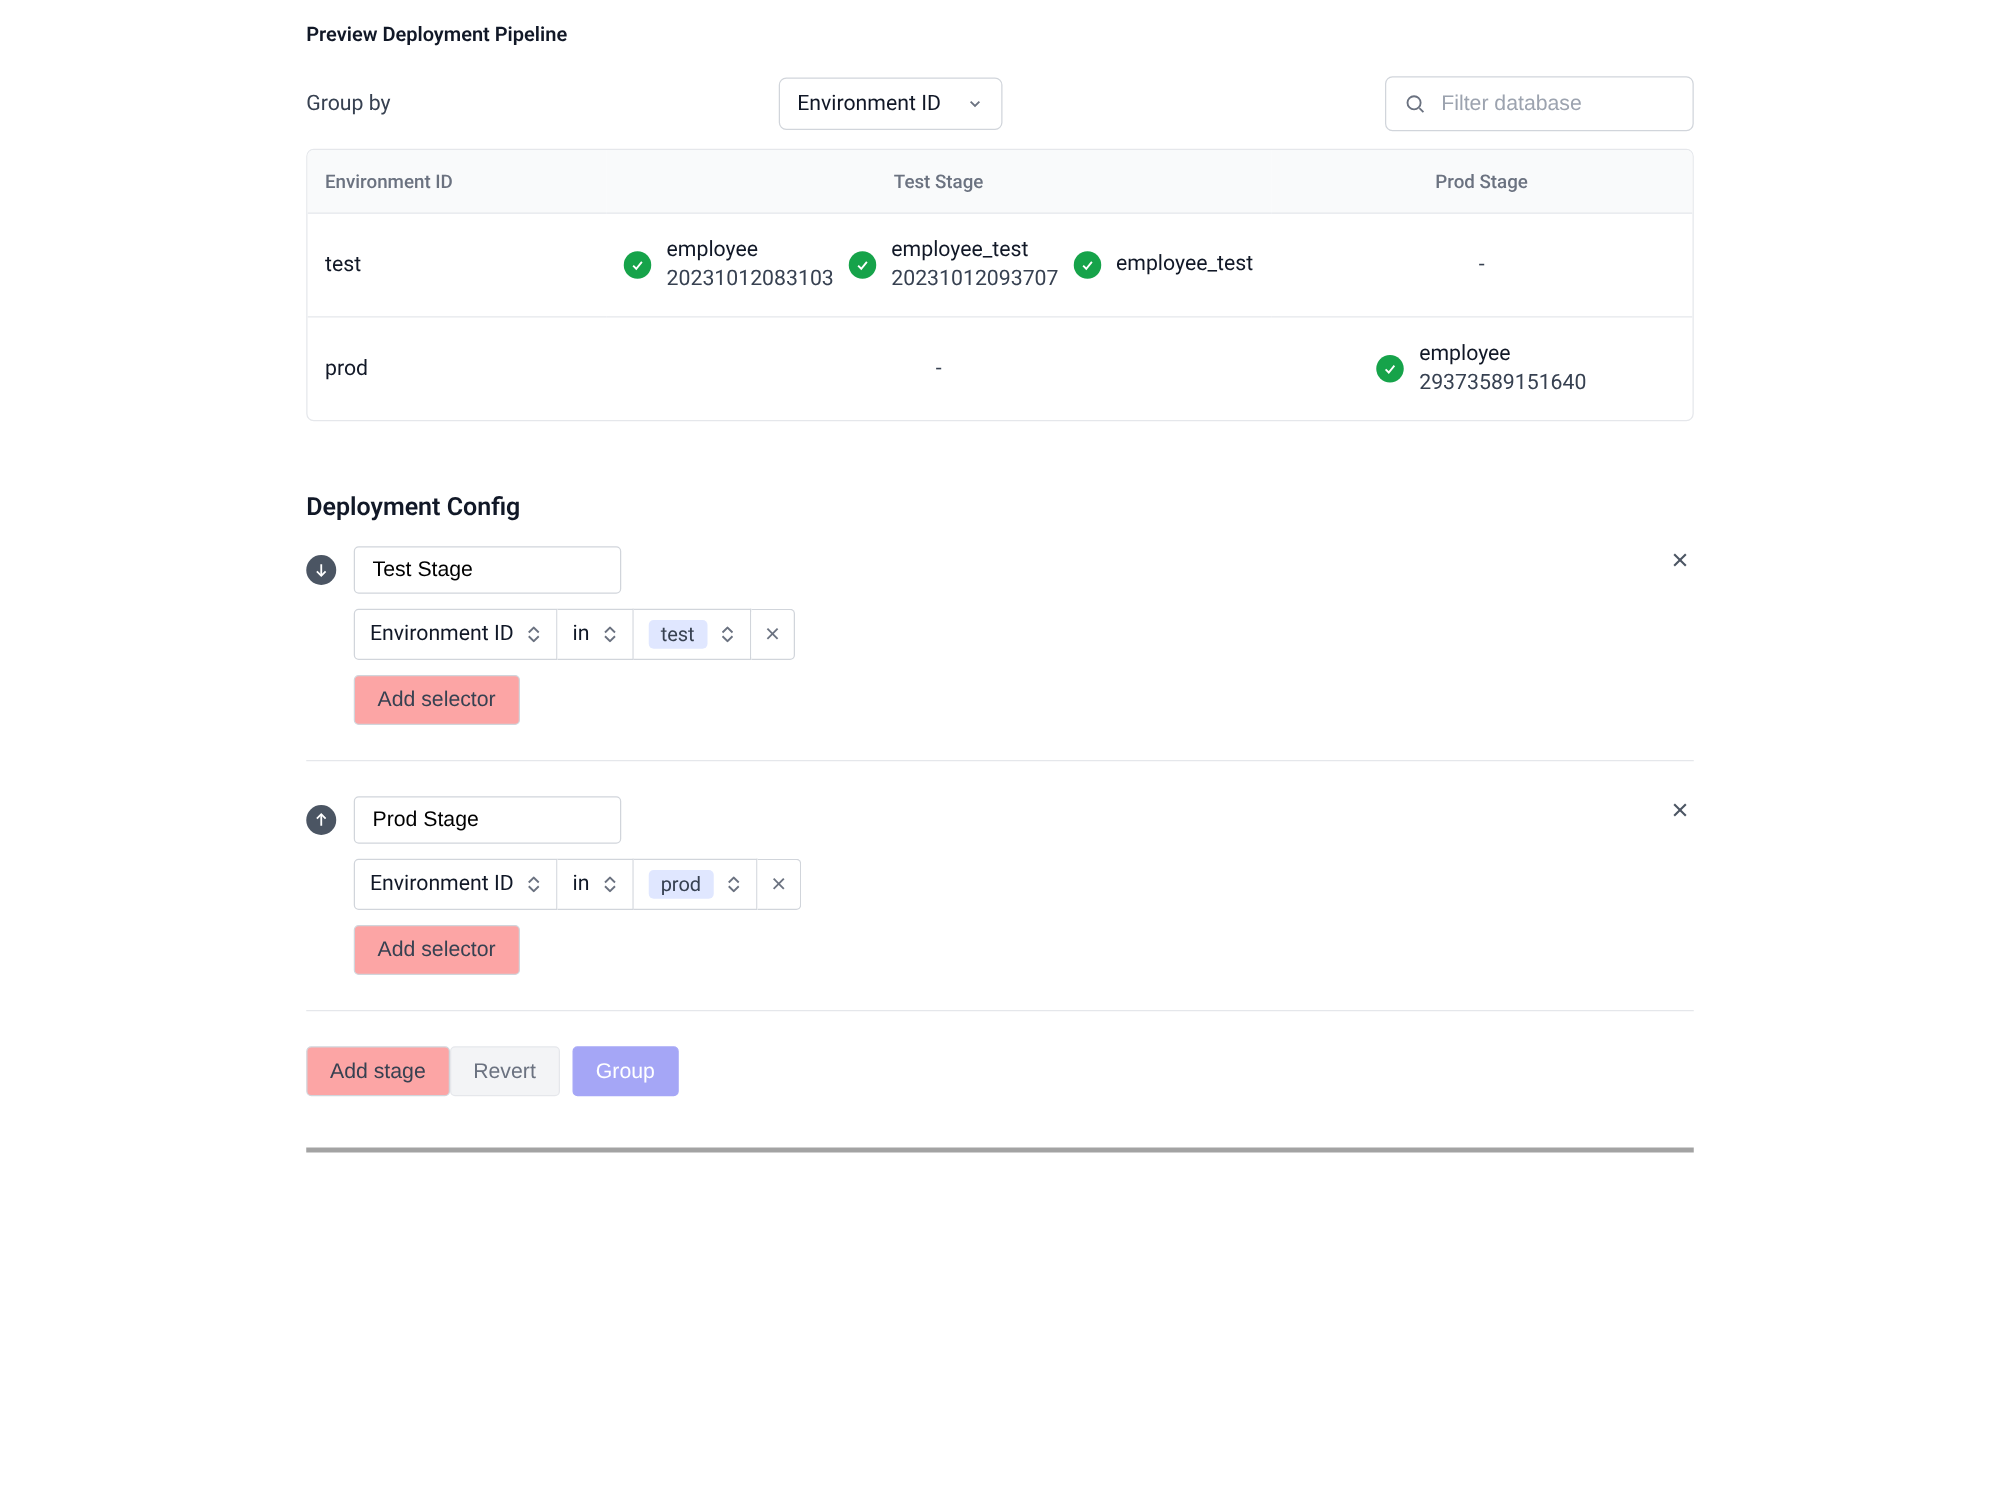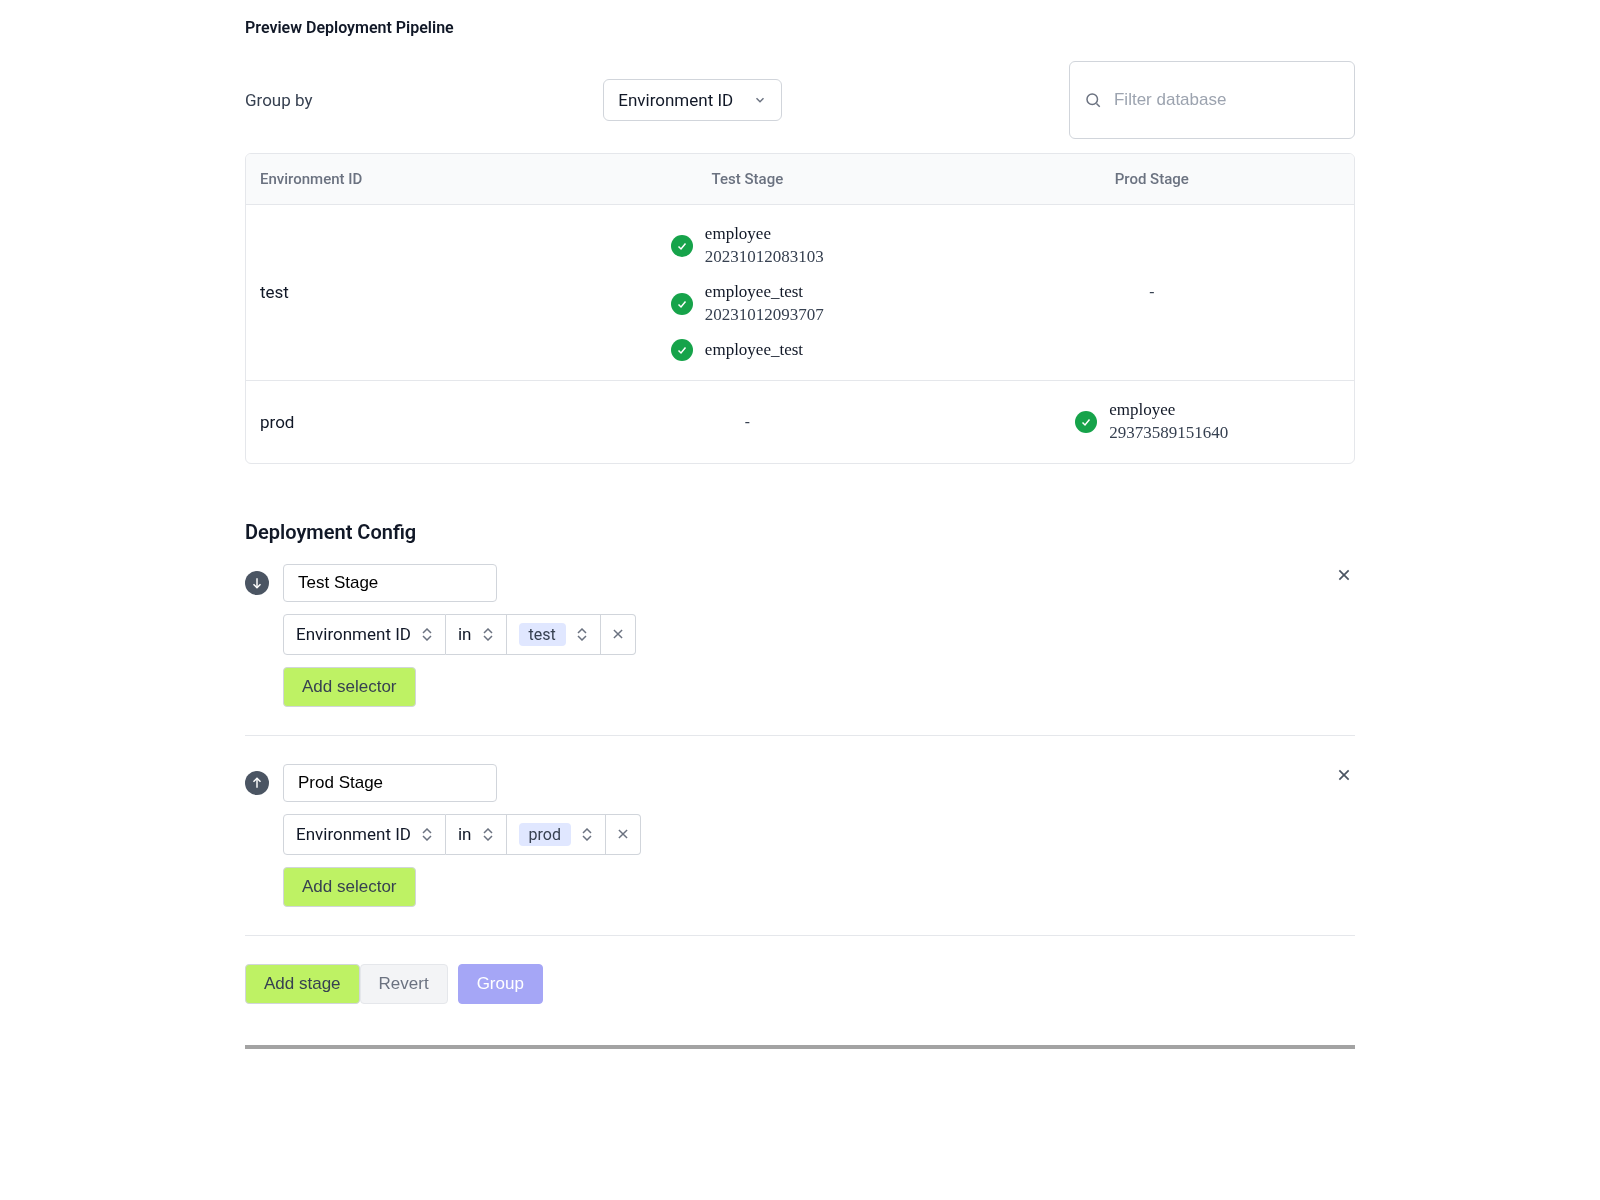--- a/index.html
+++ b/index.html
@@ -52,22 +52,22 @@
   .chevron-down {
     width: 14px; height: 14px;
     display: inline-flex; align-items: center; justify-content: center;
   }
   .search-box {
     display: flex;
     align-items: center;
     gap: 10px;
     border: 1px solid #d1d5db;
     border-radius: 6px;
-    padding: 27px 14px;
-    width: 286px;
+    padding: 10px 14px;
+    width: 247px;
     background: #fff;
   }
   .search-box input {
     border: none;
     outline: none;
     font-size: 17px;
     flex: 1;
     color: #374151;
     background: transparent;
   }
@@ -99,24 +99,22 @@
     border-top: 1px solid #e5e7eb;
     vertical-align: middle;
     font-size: 17px;
   }
   .pipeline-table tbody tr:first-child td { border-top: none; }
   .col-env { width: 27%; text-align: left; }
   .col-stage { width: 36.5%; text-align: center; }
   .cell-dash { text-align: center; color: #374151; }
   .stage-items {
     display: inline-flex;
-    flex-direction: column;
     gap: 12px;
     text-align: left;
-    font-family: Liberation Serif, serif;
   }
   .stage-item {
     display: flex;
     align-items: center;
     gap: 12px;
   }
   .badge-ok {
     width: 22px; height: 22px;
     background: #16a34a;
     border-radius: 50%;
@@ -197,21 +195,21 @@
     border-radius: 4px;
     font-size: 16px;
   }
   .updown { width: 12px; height: 16px; display:inline-flex; flex-direction:column; justify-content:center; gap:1px; color:#6b7280; }
   .seg.iconbtn { cursor: pointer; padding: 8px 10px; }
   .add-selector {
     margin-left: 38px;
   }
   .btn {
     border: 1px solid #d1d5db;
-    background: #bef264;
+    background: #fca5a5;
     border-radius: 4px;
     padding: 9px 18px;
     font-size: 17px;
     color: #374151;
     cursor: pointer;
   }
   .footer-row {
     display: flex;
     align-items: center;
     justify-content: flex-start;

